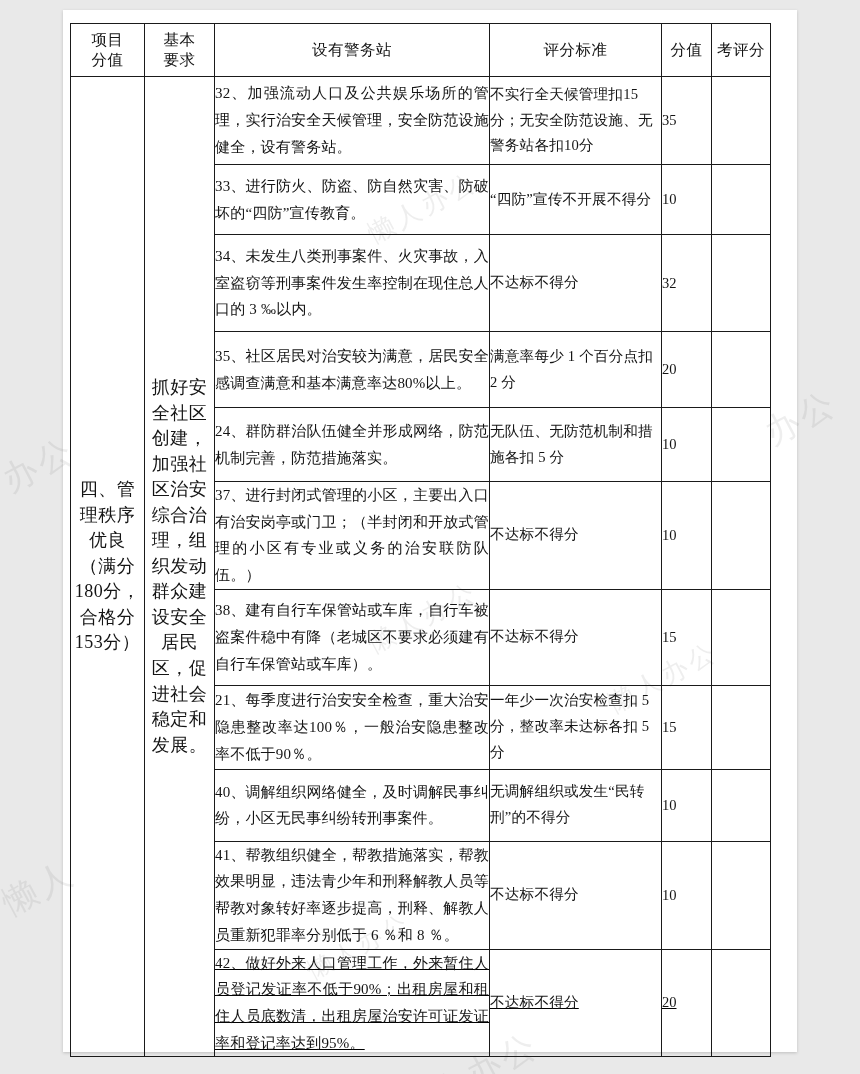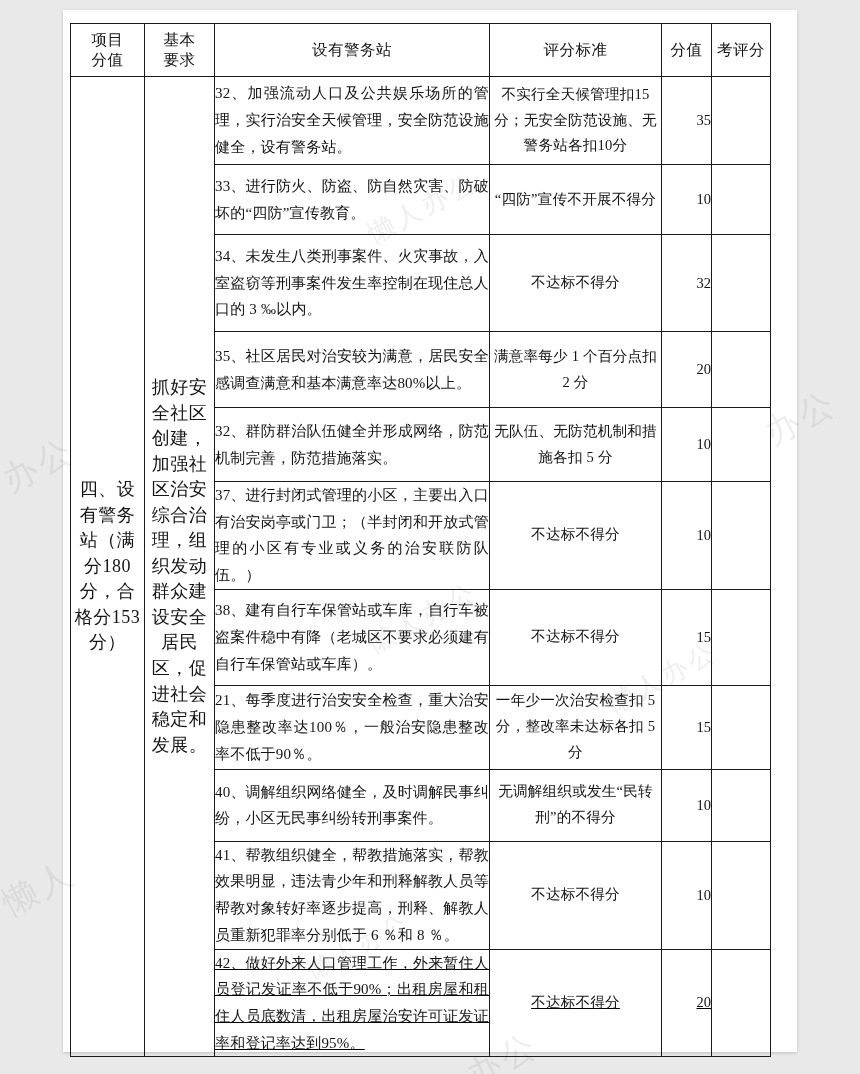--- a/index.html
+++ b/index.html
@@ -83,24 +83,24 @@
     letter-spacing: 0.2px;
     padding: 6px 9px 6px 10px;
     text-align: justify;
     text-justify: inter-ideograph;
   }
   td.criteria {
     font-size: 14.6px;
     line-height: 1.78;
     letter-spacing: 0.2px;
     padding: 6px 8px 6px 9px;
-    text-align: center;
+    text-align: left;
   }
   td.score, td.eval {
-    text-align: right;
+    text-align: left;
     font-size: 14.5px;
   }
 </style>
 </head>
 <body>
 
 <div id="page">
 
   <div class="wm wm1">办公</div>
   <div class="wm wm2">懒人</div>
@@ -132,21 +132,21 @@
         </th>
         <th class="hd">设有警务站</th>
         <th class="hd">评分标准</th>
         <th class="hd">分值</th>
         <th class="hd">考评分</th>
       </tr>
     </thead>
     <tbody id="tbody">
         <tr style="height: 88px;">
           <td class="vcol" rowspan="11">
-            <span class="vtxt">四、设有警务站（满分180分，合格分153分）</span>
+            <span class="vtxt">四、管理秩序优良（满分180分，合格分153分）</span>
           </td>
           <td class="vcol" rowspan="11">
             <span class="vtxt">抓好安全社区创建，加强社区治安综合治理，组织发动群众建设安全居民区，促进社会稳定和发展。</span>
           </td>
           <td class="content">32、加强流动人口及公共娱乐场所的管理，实行治安全天候管理，安全防范设施健全，设有警务站。</td>
           <td class="criteria">不实行全天候管理扣15分；无安全防范设施、无警务站各扣10分</td>
           <td class="score">35</td>
           <td class="eval"></td>
         </tr>
         <tr style="height: 70px;">
@@ -161,21 +161,21 @@
           <td class="score">32</td>
           <td class="eval"></td>
         </tr>
         <tr style="height: 76px;">
           <td class="content">35、社区居民对治安较为满意，居民安全感调查满意和基本满意率达80%以上。</td>
           <td class="criteria">满意率每少 1 个百分点扣 2 分</td>
           <td class="score">20</td>
           <td class="eval"></td>
         </tr>
         <tr style="height: 74px;">
-          <td class="content">32、群防群治队伍健全并形成网络，防范机制完善，防范措施落实。</td>
+          <td class="content">24、群防群治队伍健全并形成网络，防范机制完善，防范措施落实。</td>
           <td class="criteria">无队伍、无防范机制和措施各扣 5 分</td>
           <td class="score">10</td>
           <td class="eval"></td>
         </tr>
         <tr style="height: 104px;">
           <td class="content">37、进行封闭式管理的小区，主要出入口有治安岗亭或门卫；（半封闭和开放式管理的小区有专业或义务的治安联防队伍。）</td>
           <td class="criteria">不达标不得分</td>
           <td class="score">10</td>
           <td class="eval"></td>
         </tr>

